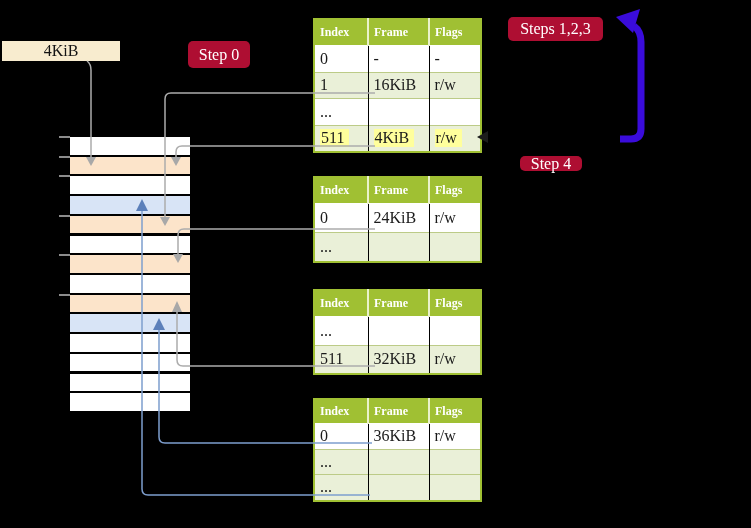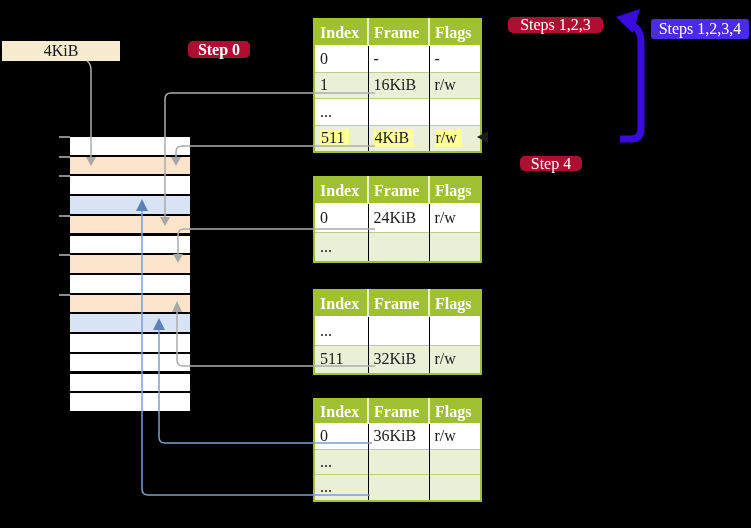--- a/index.html
+++ b/index.html
@@ -4,35 +4,35 @@
 <style>
   html,body{margin:0;padding:0;background:#000;}
   .canvas{position:relative;width:751px;height:528px;background:#000;overflow:hidden;
           font-family:"Liberation Serif","DejaVu Serif",serif;}
   .label-4kib{position:absolute;left:2px;top:41px;width:118px;height:20px;background:#F8ECCF;
           color:#141414;font-size:16px;display:flex;align-items:center;justify-content:center;}
   .badge{position:absolute;display:flex;align-items:center;justify-content:center;
           color:#fff;font-size:16px;border-radius:5px;box-sizing:border-box;padding:0 4px;white-space:nowrap;}
   .badge.red{background:#AE0E32;}
   .badge.violet{background:#4B2BE9;border-radius:3px;}
-  #badge-step0{left:188px;top:41px;width:62px;height:17px;font-weight:bold;}
-  #badge-steps123{left:508px;top:17px;width:95px;height:16px;}
+  #badge-step0{left:188px;top:41px;width:62px;height:27px;}
+  #badge-steps123{left:508px;top:17px;width:95px;height:24px;}
   #badge-steps1234{left:651px;top:19px;width:98px;height:20px;}
   #badge-step4{left:520px;top:156px;width:62px;height:15px;}
   .memory-stack{position:absolute;left:70px;top:137px;width:120px;height:276px;}
   .mem-row{position:absolute;left:0;width:120px;height:17.6px;}
   .mem-row.free{background:#FFFFFF;}
   .mem-row.page-table{background:#FCE4CA;}
   .mem-row.page{background:#D8E4F6;}
   .tick{position:absolute;left:59px;width:11px;height:2px;background:#8C8C8C;}
   .ptable{position:absolute;left:313px;width:167px;}
   .t1{top:18px}.t2{top:176px}.t3{top:289px}.t4{top:398px}
   .ptable table{border-collapse:collapse;table-layout:fixed;width:167px;border:2px solid #A0C033;}
   .ptable col.c1{width:54px}.ptable col.c2{width:61px}.ptable col.c3{width:52px}
-  .ptable th{background:#A0C033;color:#fff;font-weight:bold;font-size:16px;text-align:left;
+  .ptable th{background:#A0C033;color:#fff;font-weight:bold;font-size:12px;text-align:left;
           padding:0 0 0 5px;border-right:2px solid #EAF2CC;border-bottom:1px solid #fff;}
   .ptable th:last-child{border-right:none;}
   .ptable td{font-size:16px;color:#1a1a1a;padding:0 0 0 5px;background:#fff;
           border-right:1px solid #000;border-top:1px solid #BCCB87;vertical-align:middle;}
   .ptable td:last-child{border-right:none;}
   .ptable tr.shaded td{background:#EAF0D8;}
   .t1 th{height:25px}.t1 td{height:25.5px}
   .t2 th{height:25px}.t2 td{height:28px}
   .t3 th{height:25px}.t3 td{height:27.5px}
   .t4 th{height:23px}.t4 td{height:24.5px}
@@ -41,21 +41,20 @@
 </style>
 </head>
 <body>
 
 <div class="canvas">
 
   <div class="label-4kib">4KiB</div>
 
   <div class="badge red" id="badge-step0">Step 0</div>
   <div class="badge red" id="badge-steps123">Steps 1,2,3</div>
-  <div class="badge violet" id="badge-steps1234">Steps 1,2,3,4</div>
   <div class="badge red" id="badge-step4">Step 4</div>
 
   <div class="memory-stack">
       <div class="mem-row free" style="top: 0px;"></div>
       <div class="mem-row page-table" style="top: 19.714px;"></div>
       <div class="mem-row free" style="top: 39.428px;"></div>
       <div class="mem-row page" style="top: 59.142px;"></div>
       <div class="mem-row page-table" style="top: 78.856px;"></div>
       <div class="mem-row free" style="top: 98.57px;"></div>
       <div class="mem-row page-table" style="top: 118.284px;"></div>

